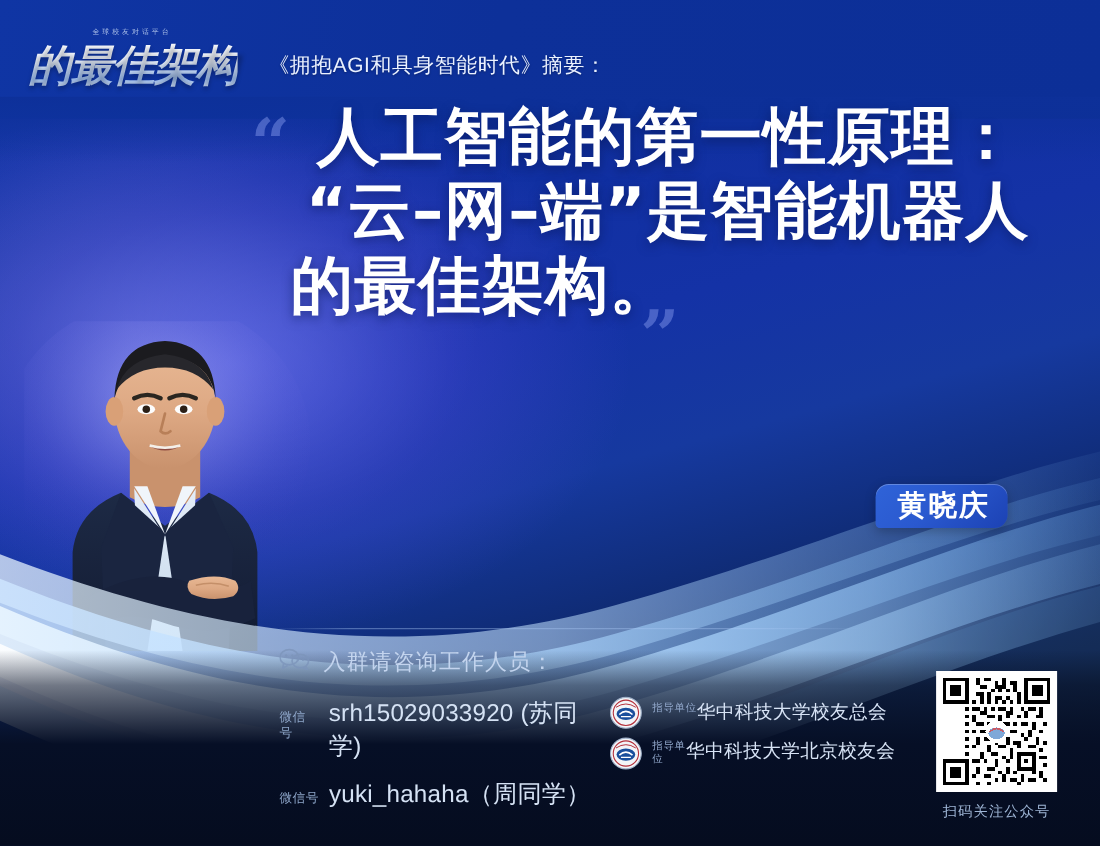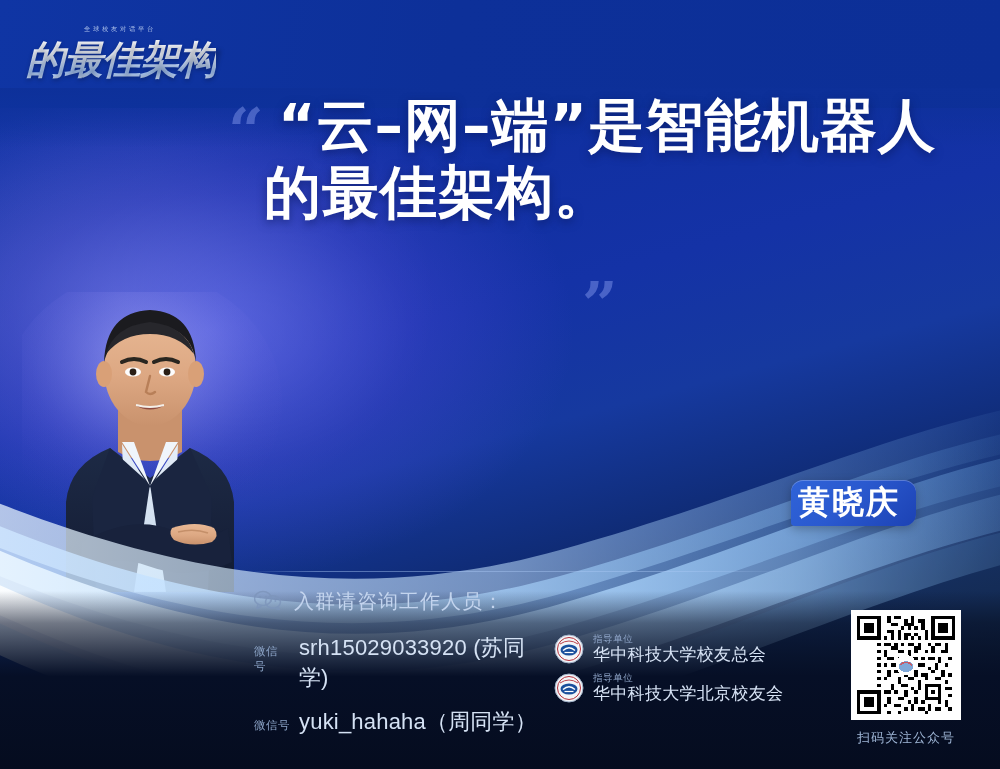--- a/index.html
+++ b/index.html
@@ -58,25 +58,24 @@
     font-family:"DejaVu Sans","Liberation Sans",sans-serif;
   }
   .ql1 { margin-left:56px; }
   .ql2 { margin-left:46px; }
   .ql3 { margin-left:32px; }
 
   
   .speaker { position:absolute; right:84px; top:440px; z-index:7; display:flex; align-items:center; }
   .speaker-title { color:#b9c9e8; font-size:14.5px; letter-spacing:.4px; margin-right:16px; white-space:nowrap; }
   .speaker-name {
-    display:inline-block; padding:6px 16px 8px 7px; border-radius:12px 12px 12px 4px;
+    display:inline-block; padding:6px 16px 8px 20px; border-radius:12px 12px 12px 4px;
     background:linear-gradient(135deg,#2f63d8 0%,#2a59cf 45%,#1c42b4 100%);
-    color:#ffffff; font-size:32px; font-weight:bold; letter-spacing:2px; line-height:1;
+    color:#ffffff; font-size:26px; font-weight:bold; letter-spacing:2px; line-height:1;
     box-shadow:0 3px 10px rgba(0,0,0,.25), inset 0 1px 0 rgba(255,255,255,.25);
-    margin-top:40px;
   }
 
   
   .portrait { position:absolute; left:22px; top:292px; width:262px; height:300px; z-index:4; }
   .portrait svg { display:block; }
 
   
   .waves { position:absolute; left:0; top:400px; width:1000px; height:290px; z-index:5; pointer-events:none; }
 
   
@@ -92,21 +91,21 @@
   .wechat-icon { margin-right:12px; opacity:.8; }
   .contact-head { color:#c3d4ee; font-size:20px; letter-spacing:1px; }
   .contact-grid { display:flex; }
   .contact-left { width:300px; }
   .wx-line { display:flex; align-items:baseline; margin-bottom:14px; }
   .wx-label { color:#8ea6c9; font-size:11.5px; margin-right:9px; letter-spacing:.5px; }
   .wx-value { color:#d5e2f4; font-size:22px; letter-spacing:.2px; }
   .contact-right { flex:1; }
   .org-line { display:flex; align-items:center; margin-bottom:7px; }
   .org-badge { width:30px; height:30px; margin-right:9px; flex:none; }
-  .org-text { display:flex; flex-direction:column; }
+  .org-text { display:flex; flex-direction:row; }
   .org-role { color:#93a9cc; font-size:9.5px; letter-spacing:.6px; line-height:1.25; }
   .org-name { color:#d7e3f5; font-size:17px; letter-spacing:.3px; line-height:1.2; white-space:nowrap; }
 
   
   .qr-block { position:absolute; right:24px; bottom:22px; z-index:8; text-align:center; width:140px; }
   .qr-img { width:110px; height:110px; background:#fff; padding:6px; margin:0 auto; position:relative; }
   .qr-caption { color:#9fb6d6; font-size:13px; margin-top:9px; letter-spacing:1px; }
 </style>
 </head>
 <body>
@@ -223,24 +222,26 @@
         <path d="M156,240 Q172,236 186,241" stroke="#c48f69" stroke-width="1.4" fill="none"></path>
       </g>
     </svg>
   </div>
 
   <div class="header">
     <div class="logo-wrap">
       <div class="logo-tiny">全球校友对话平台</div>
       <div class="logo-main">的最佳架构</div>
     </div>
+    <div class="header-sub">《拥抱AGI和具身智能时代》摘要：</div>
   </div>
 
   <div class="quote-area">
     <span class="qmark qmark-open">“</span>
+    <div class="quote-line ql1">人工智能的第一性原理：</div>
     <div class="quote-line ql2">“云–网–端”是智能机器人</div>
     <div class="quote-line ql3">的最佳架构。</div>
     <span class="qmark qmark-close">”</span>
   </div>
 
   <div class="speaker">
     <span class="speaker-name">黄晓庆</span>
   </div>
 
   <div class="bottom-dark"></div>

